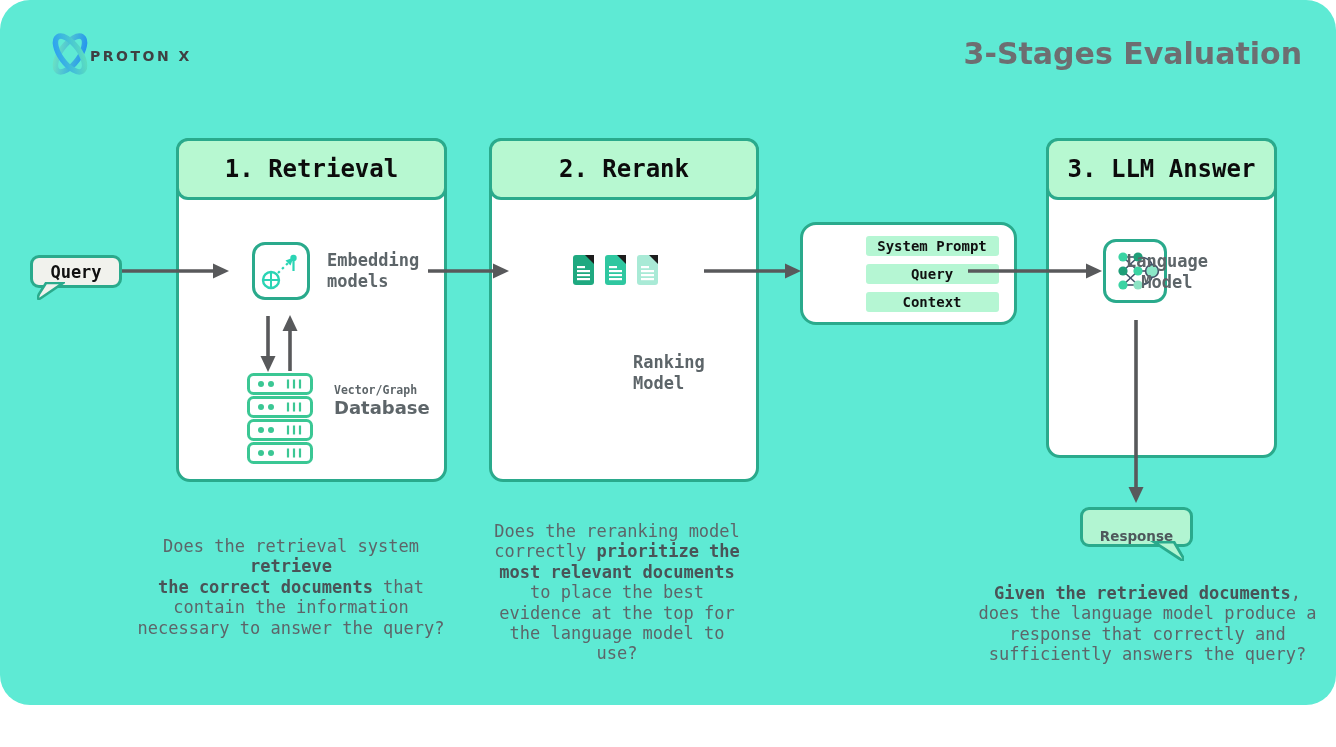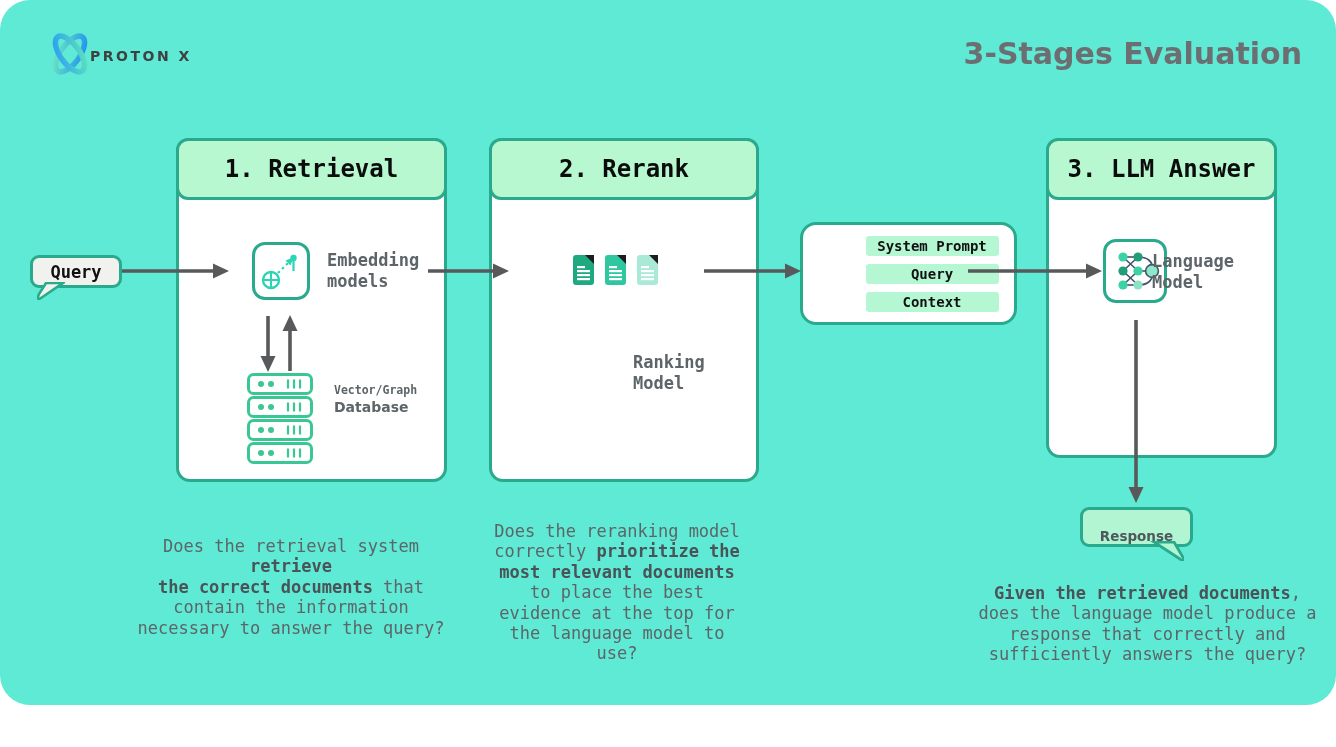--- a/index.html
+++ b/index.html
@@ -35,26 +35,26 @@
   .tail{position:absolute;}
 
   
   .icon-frame{position:absolute;border:3px solid #2aaa8c;border-radius:13px;background:#fff;}
   #embedding-frame{left:252px;top:242px;width:52px;height:52px;}
   #llm-frame{left:1103px;top:239px;width:58px;height:58px;}
   .icon-label{position:absolute;font-size:17px;font-weight:bold;color:#5d6569;
               white-space:pre-line;line-height:1.25;}
   #embedding-label{left:327px;top:250px;}
   #ranking-label{left:594px;top:352px;margin-left:39px;}
-  #language-label{left:1152px;top:251px;}
+  #language-label{left:1126px;top:251px;text-align:center;}
   #db-icon{position:absolute;left:247px;top:373px;}
   #db-label{position:absolute;left:334px;top:384px;color:#5d6569;}
   #db-label .small{font-size:11.5px;font-weight:bold;display:block;line-height:13px;}
   #db-label .big{font-family:"DejaVu Sans","Liberation Sans",sans-serif;
-                 font-size:14px;font-weight:bold;display:block;line-height:21px;}
+                 font-size:18px;font-weight:bold;display:block;line-height:21px;}
   #doc-icons{position:absolute;left:573px;top:255px;display:flex;gap:11px;}
 
   
   #prompt-box{position:absolute;left:800px;top:222px;width:164px;height:97px;
               border:3px solid #2aaa8c;border-radius:16px;background:#fff;
               display:flex;flex-direction:column;align-items:center;
               justify-content:center;gap:8px;padding-left:47px;}
   .prompt-pill{width:133px;height:20px;background:#b5f6d3;border-radius:3px;
                display:flex;align-items:center;justify-content:center;}
   .prompt-pill span{font-size:14px;font-weight:bold;color:#101010;white-space:nowrap;}

